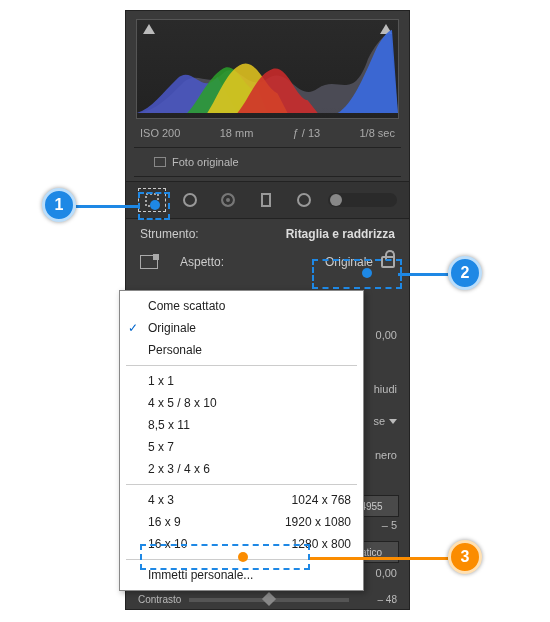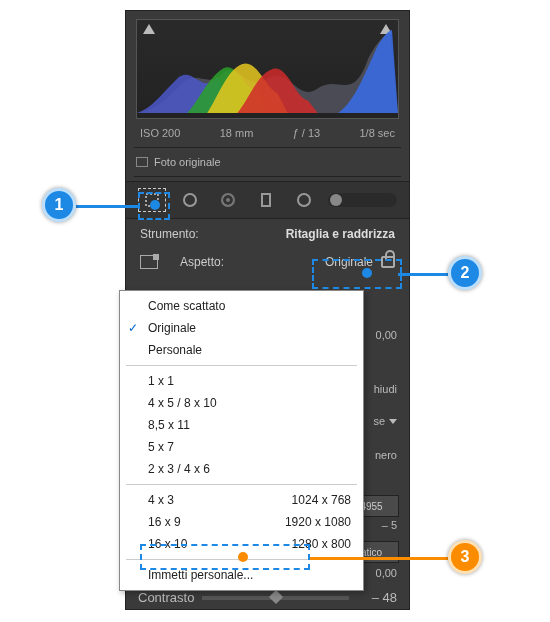--- a/index.html
+++ b/index.html
@@ -23,21 +23,21 @@
   .histogram .tri-l, .histogram .tri-r {
     position: absolute; top: 4px; width: 0; height: 0;
     border-left: 6px solid transparent; border-right: 6px solid transparent;
     border-bottom: 10px solid #bbb;
   }
   .histogram .tri-l { left: 6px; }
   .histogram .tri-r { right: 6px; }
   .histogram svg { position:absolute; inset:0; width:100%; height:100%; }
   .meta-row { display:flex; justify-content:space-between; padding: 4px 14px; font-size:11px; color:#aaa; }
   .sep { height:1px; background:#222; margin: 4px 8px; }
-  .orig-row { display:flex; align-items:center; gap:6px; padding: 4px 10px; font-size:11px; color:#bbb; }
+  .orig-row { display:flex; align-items:center; gap:6px; padding: 4px 28px; font-size:11px; color:#bbb; }
   .orig-row .box { width:12px; height:10px; border:1px solid #888; }
   .tool-row {
     display:flex; align-items:center; gap:10px; padding: 6px 12px;
     background:#333; border-top:1px solid #222; border-bottom:1px solid #222;
   }
   .tool-btn {
     width:28px; height:24px; display:flex; align-items:center; justify-content:center;
     color:#bbb;
   }
   .tool-btn.active { border:1px dashed #ccc; }
@@ -59,21 +59,21 @@
   .sv1 { top: 318px; }
   .sv2 { top: 372px; }
   .sv3 { top: 404px; display:flex; align-items:center; gap:4px; }
   .tri-down { width:0; height:0; border-left:4px solid transparent; border-right:4px solid transparent; border-top:5px solid #bbb; display:inline-block;}
   .sv4 { top: 438px; }
   .btn-gray { position:absolute; right:10px; width:55px; height:22px; background:#4a4a4a; border:1px solid #222; font-size:10px; color:#ccc; text-align:center; line-height:22px;}
   .bg1 { top: 484px; }
   .bg2 { top: 530px; }
   .sv5 { top: 508px; }
   .sv6 { top: 556px; }
-  .bottom-row { position:absolute; bottom:4px; left:0; right:0; display:flex; align-items:center; gap:8px; font-size:13px; color:#bbb; padding: 0 12px;}
+  .bottom-row { position:absolute; bottom:4px; left:0; right:0; display:flex; align-items:center; gap:8px; font-size:10px; color:#bbb; padding: 0 12px;}
   .bottom-row .track { flex:1; height:4px; background:#555; position:relative;}
   .bottom-row .track .knob { position:absolute; left:50%; top:-4px; width:10px; height:10px; background:#888; transform:translateX(-50%) rotate(45deg);}
   .bottom-row .val { width:40px; text-align:right; }
 
   
   .menu {
     position:absolute;
     left: 119px; top: 290px;
     width: 245px;
     background:#fff;

